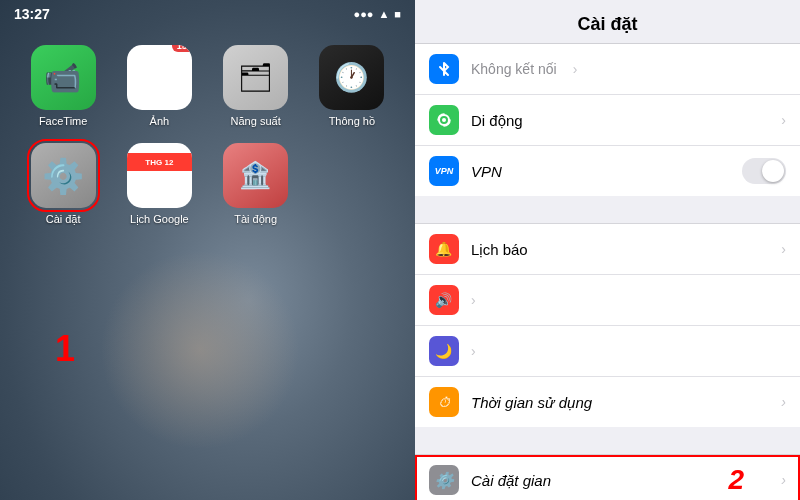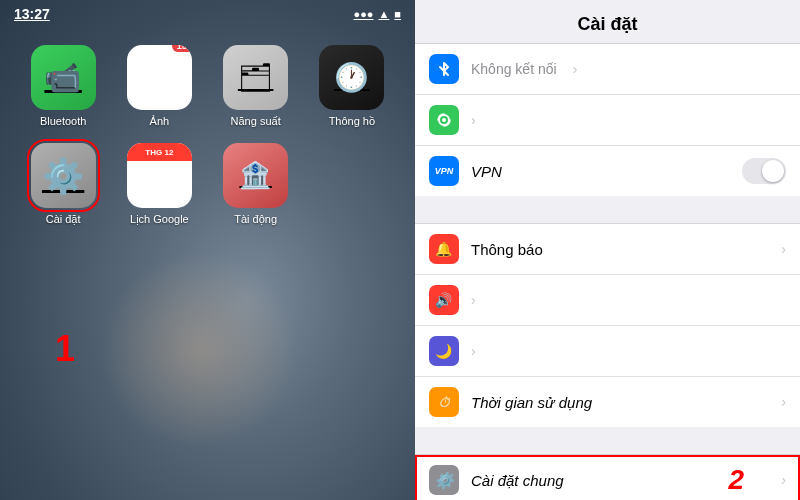--- a/index.html
+++ b/index.html
@@ -42,21 +42,20 @@
       top: 0; left: 0; right: 0;
       height: 28px;
       display: flex;
       align-items: center;
       justify-content: space-between;
       padding: 0 14px;
       color: white;
       font-size: 13px;
       font-weight: 600;
       z-index: 10;
-      text-decoration: underline;
     }
     .status-time { font-size: 14px; font-weight: 700; }
     .status-icons { display: flex; gap: 5px; align-items: center; font-size: 11px; }
 
     
     .app-grid {
       position: absolute;
       top: 35px;
       left: 0;
       right: 0;
@@ -74,21 +73,20 @@
     }
     .app-icon {
       width: 65px;
       height: 65px;
       border-radius: 15px;
       display: flex;
       align-items: center;
       justify-content: center;
       position: relative;
       font-size: 32px;
-      text-decoration: underline;
     }
     .app-label {
       color: white;
       font-size: 11px;
       text-align: center;
       text-shadow: 0 1px 2px rgba(0,0,0,0.6);
       font-weight: 400;
     }
     .badge {
       position: absolute;
@@ -270,21 +268,21 @@
     
     .calendar-icon {
       background: white;
       border-radius: 15px;
       overflow: hidden;
       display: flex;
       flex-direction: column;
       width: 65px;
       height: 65px;
     }
-    .cal-header { background: #ff3b30; flex: 0 0 18px; display: flex; align-items: center; justify-content: center; color: white; font-size: 8px; font-weight: 600; }
+    .cal-header { background: #ff3b30; flex: 0 0 18px; display: flex; align-items: center; justify-content: center; color: white; font-size: 8px; font-weight: 600; margin-top: 10px; }
     .cal-body { flex: 1; display: flex; align-items: center; justify-content: center; font-size: 26px; font-weight: 300; color: #000; }
 
     
     .chrome-icon-svg {
       width: 50px;
       height: 50px;
     }
   </style>
 </head>
 <body>
@@ -301,21 +299,21 @@
       <span>■</span>
     </div>
   </div>
 
   <div class="app-grid">
 
     <div class="app-item">
       <div class="app-icon facetime-bg">
         <span style="font-size:30px;">📹</span>
       </div>
-      <span class="app-label">Bluetooth</span>
+      <span class="app-label">FaceTime</span>
     </div>
 
     <div class="app-item">
       <div class="app-icon photos-icon" style="padding:0;">
         <div class="photo-cell-0"></div>
         <div class="photo-cell-1"></div>
         <div class="photo-cell-2"></div>
         <div class="photo-cell-3"></div>
         <div class="photo-cell-4"></div>
         <div class="photo-cell-5"></div>
@@ -381,39 +379,40 @@
 
       <div class="settings-row">
         <div class="row-icon icon-green">
           <svg width="16" height="16" viewBox="0 0 16 16" fill="none">
             <circle cx="8" cy="8" r="5" stroke="white" stroke-width="2"></circle>
             <circle cx="8" cy="8" r="2" fill="white"></circle>
             <path d="M2 8 A6 6 0 0 1 8 2" stroke="white" stroke-width="1.5" stroke-linecap="round"></path>
             <path d="M14 8 A6 6 0 0 1 8 14" stroke="white" stroke-width="1.5" stroke-linecap="round"></path>
           </svg>
         </div>
+        <span class="row-label">Di động</span>
         <span class="row-chevron">›</span>
       </div>
 
       <div class="settings-row">
         <div class="row-icon icon-vpn">VPN</div>
         <span class="row-label">VPN</span>
         <div class="row-toggle"></div>
       </div>
     </div>
 
     <div class="settings-section-gap"></div>
 
     <div class="settings-section">
 
       <div class="settings-row">
         <div class="row-icon icon-red">
           <span style="font-size:14px;">🔔</span>
         </div>
-        <span class="row-label">Thông báo</span>
+        <span class="row-label">Lịch báo</span>
         <span class="row-chevron">›</span>
       </div>
 
       <div class="settings-row">
         <div class="row-icon icon-pink">
           <span style="font-size:14px;">🔊</span>
         </div>
         <span class="row-chevron">›</span>
       </div>
 
@@ -434,21 +433,21 @@
     </div>
 
     <div class="settings-section-gap"></div>
 
     <div class="settings-section">
 
       <div class="settings-row highlighted-row step-2-container">
         <div class="row-icon icon-settings">
           <span style="font-size:16px;">⚙️</span>
         </div>
-        <span class="row-label">Cài đặt chung</span>
+        <span class="row-label">Cài đặt gian</span>
         <span class="row-chevron">›</span>
         <span class="step-label-2">2</span>
       </div>
 
     </div>
 
   </div>
 </div>
 
 </body></html>

